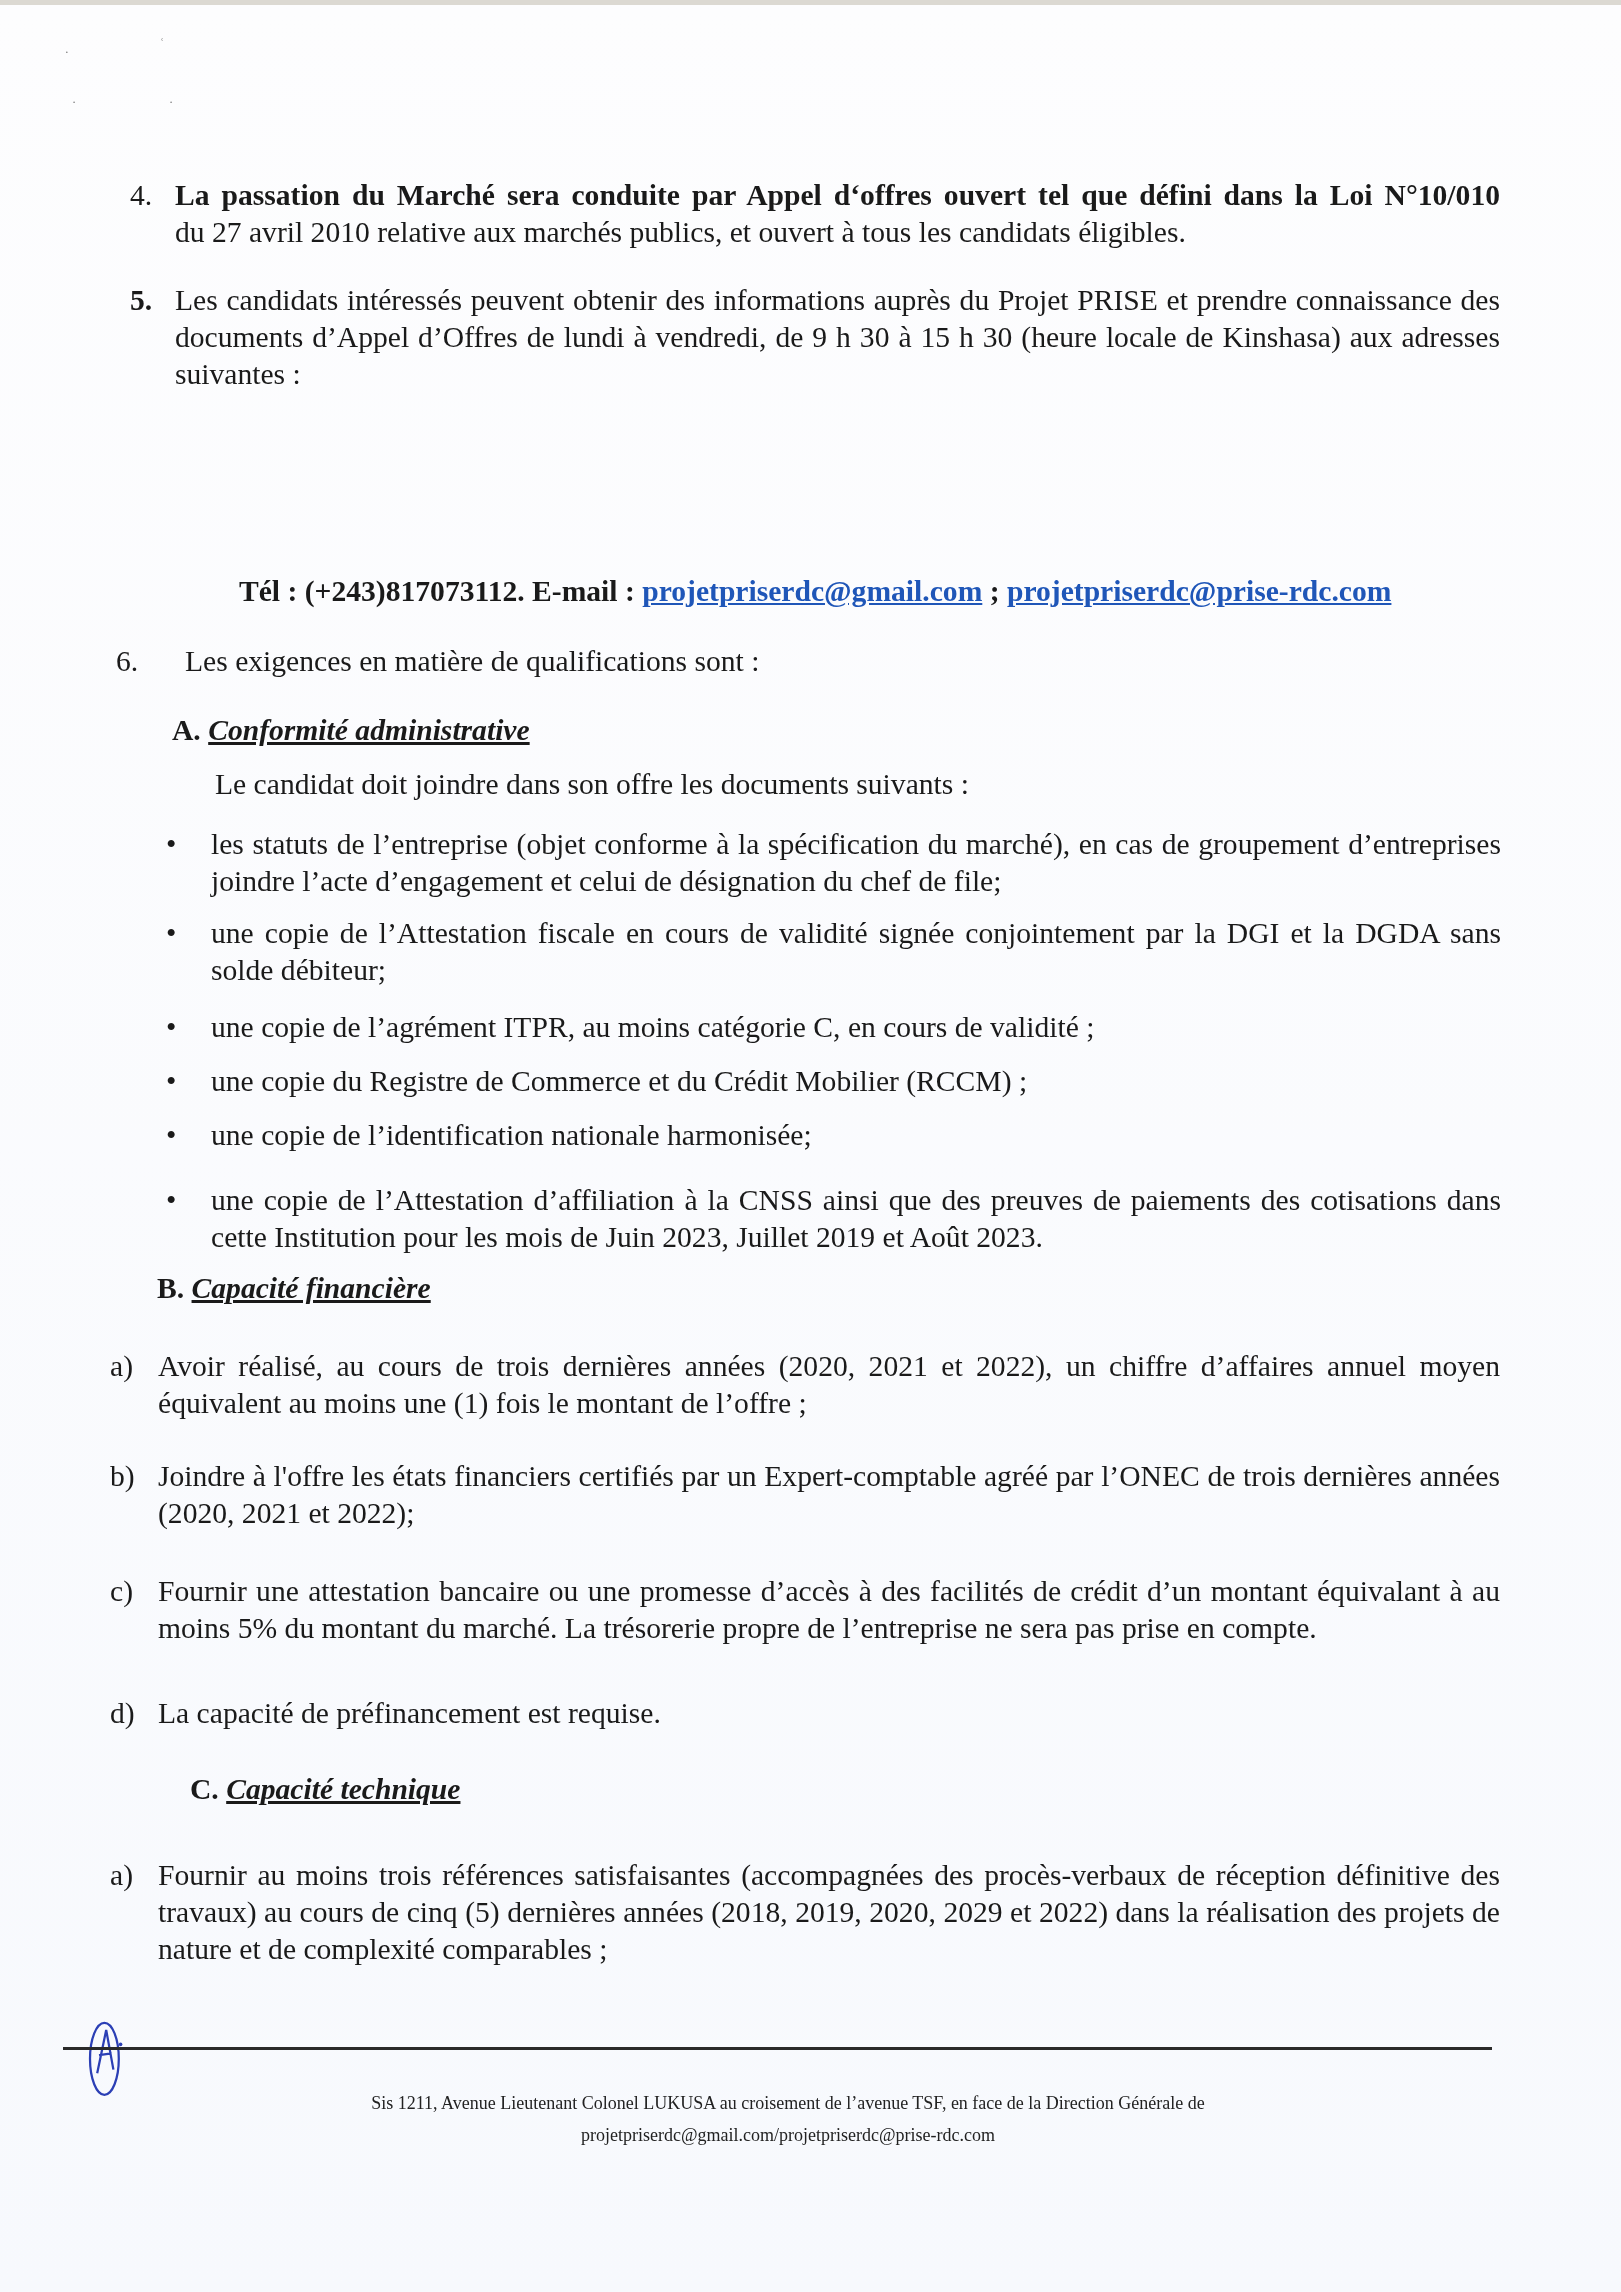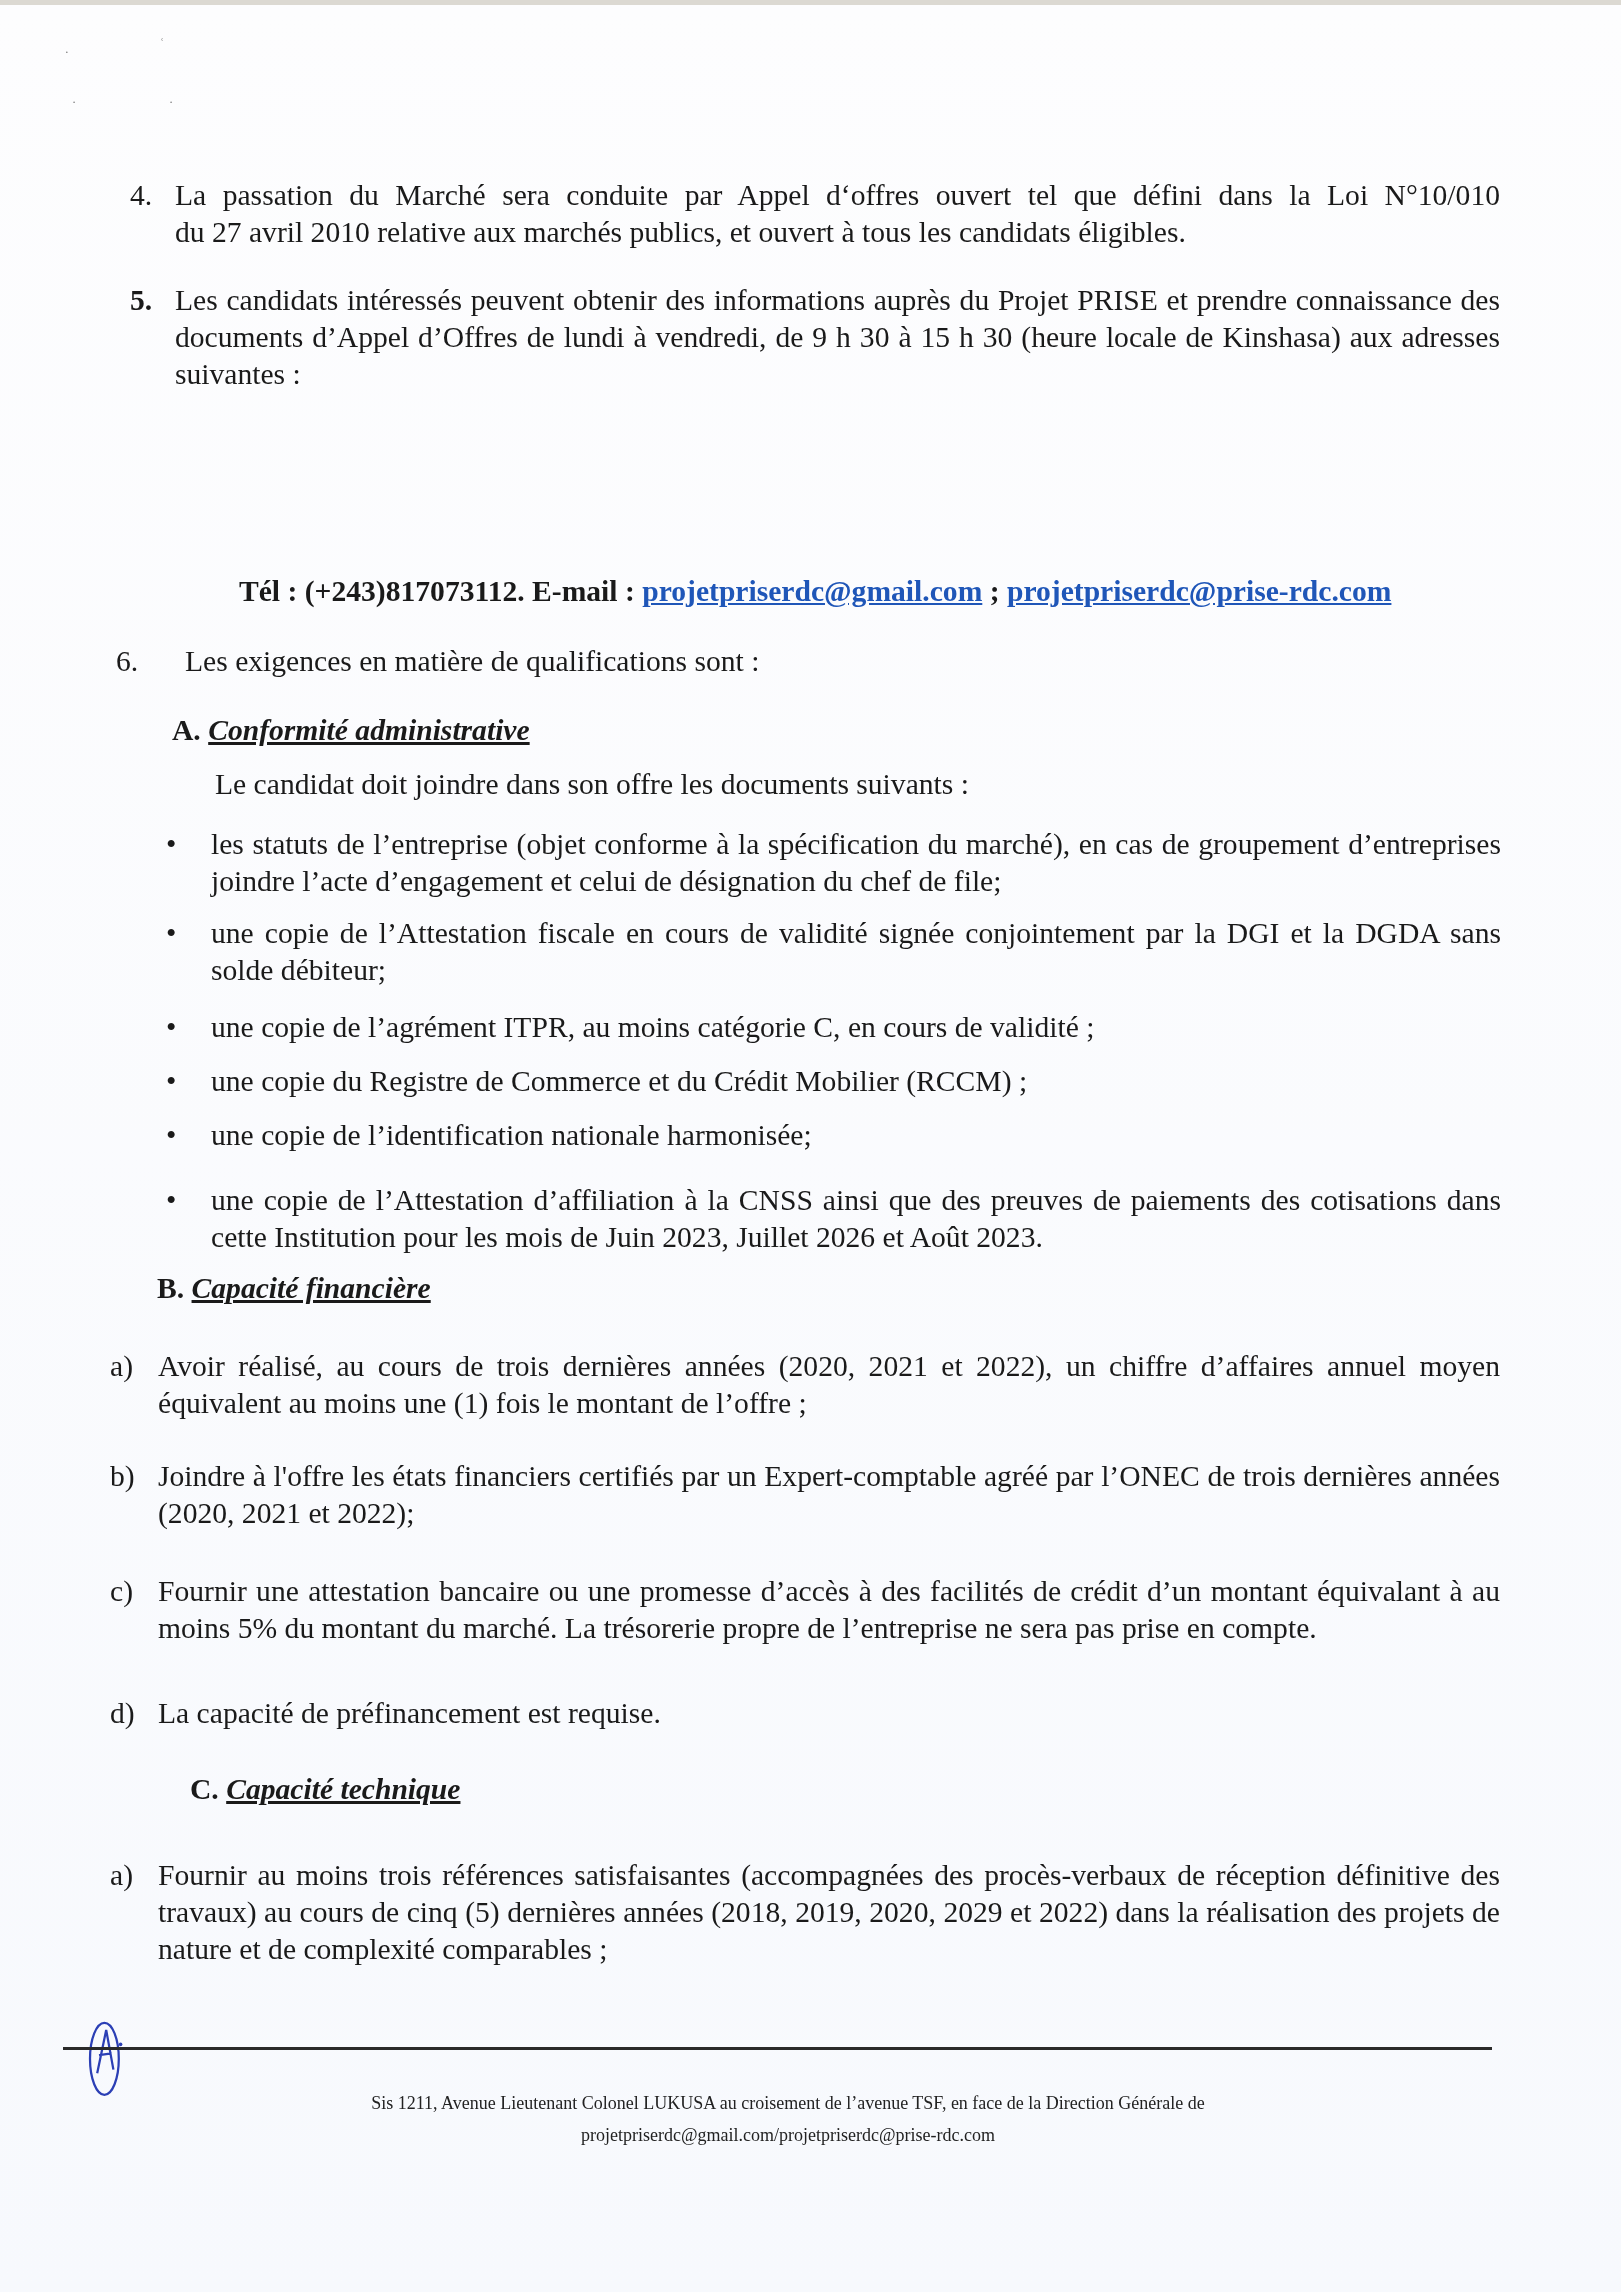--- a/index.html
+++ b/index.html
@@ -58,21 +58,21 @@
   <div class="specks">
     <span style="left:1.8px;top:9px;">·</span>
     <span style="left:97px;top:0px;">ʿ</span>
     <span style="left:9px;top:59px;">·</span>
     <span style="left:106px;top:59px;">·</span>
   </div>
 
   <div class="block text" style="left:130px; top:177px; width:1370px;">
     <span class="num">4.</span>
     <div style="margin-left:45px; text-align:justify;">
-      <div style="text-align-last:justify;">La passation du Marché sera conduite par Appel d‘offres ouvert tel que défini dans la Loi N°10/010</div>
+      <div style="text-align-last:justify;font-weight:bold;">La passation du Marché sera conduite par Appel d‘offres ouvert tel que défini dans la Loi N°10/010</div>
       <div>du 27 avril 2010 relative aux marchés publics, et ouvert à tous les candidats éligibles.</div>
     </div>
   </div>
 
   <div class="block text" style="left:130px; top:282px; width:1370px;">
     <span class="num bold">5.</span>
     <div style="margin-left:45px;">Les candidats intéressés peuvent obtenir des informations auprès du Projet PRISE et prendre connaissance des documents d’Appel d’Offres de lundi à vendredi, de 9 h 30 à 15 h 30 (heure locale de Kinshasa) aux adresses suivantes :</div>
   </div>
 
 
@@ -106,21 +106,21 @@
   <div class="bullet-row text" style="top:1063px;">
     <span class="bullet-dot">•</span>
     <div class="bullet-text">une copie du Registre de Commerce et du Crédit Mobilier (RCCM) ;</div>
   </div>
   <div class="bullet-row text" style="top:1117px;">
     <span class="bullet-dot">•</span>
     <div class="bullet-text">une copie de l’identification nationale harmonisée;</div>
   </div>
   <div class="bullet-row text" style="top:1182px;">
     <span class="bullet-dot">•</span>
-    <div class="bullet-text">une copie de l’Attestation d’affiliation à la CNSS ainsi que des preuves de paiements des cotisations dans cette Institution pour les mois de Juin 2023, Juillet 2026 et Août 2023.</div>
+    <div class="bullet-text">une copie de l’Attestation d’affiliation à la CNSS ainsi que des preuves de paiements des cotisations dans cette Institution pour les mois de Juin 2023, Juillet 2019 et Août 2023.</div>
   </div>
 
   <div class="block sec-head" style="left:157px; top:1270px;">
     <span class="bold">B.</span>
     <span class="ttl">Capacité financière</span>
   </div>
 
   <div class="alpha-row text" style="top:1348px;">
     <span class="alpha-lbl">a)</span>
     <div class="alpha-text">Avoir réalisé, au cours de trois dernières années (2020, 2021 et 2022), un chiffre d’affaires annuel moyen équivalent au moins une (1) fois le montant de l’offre ;</div>

